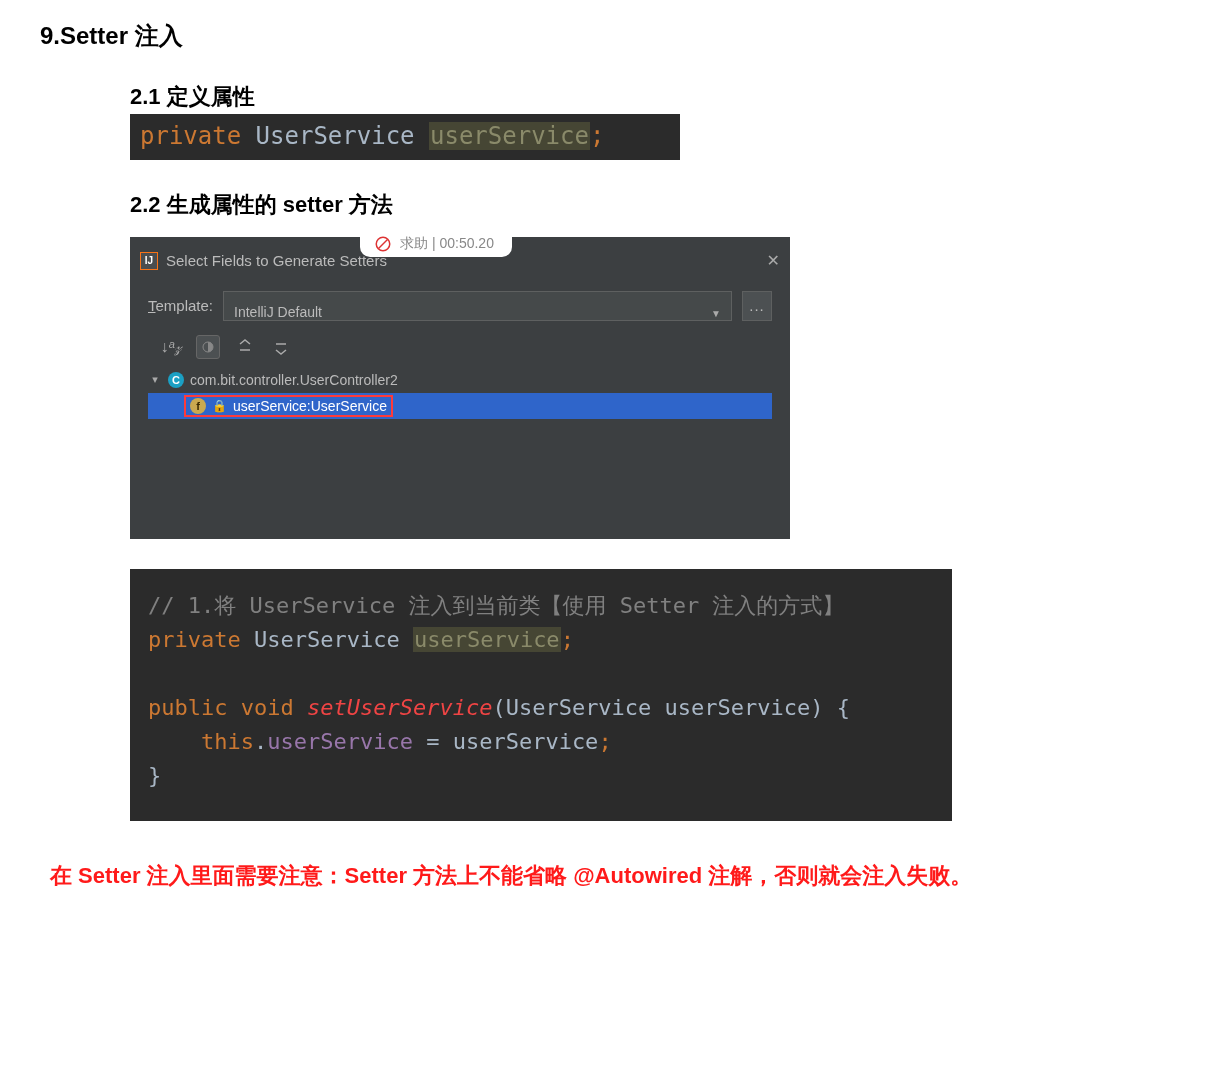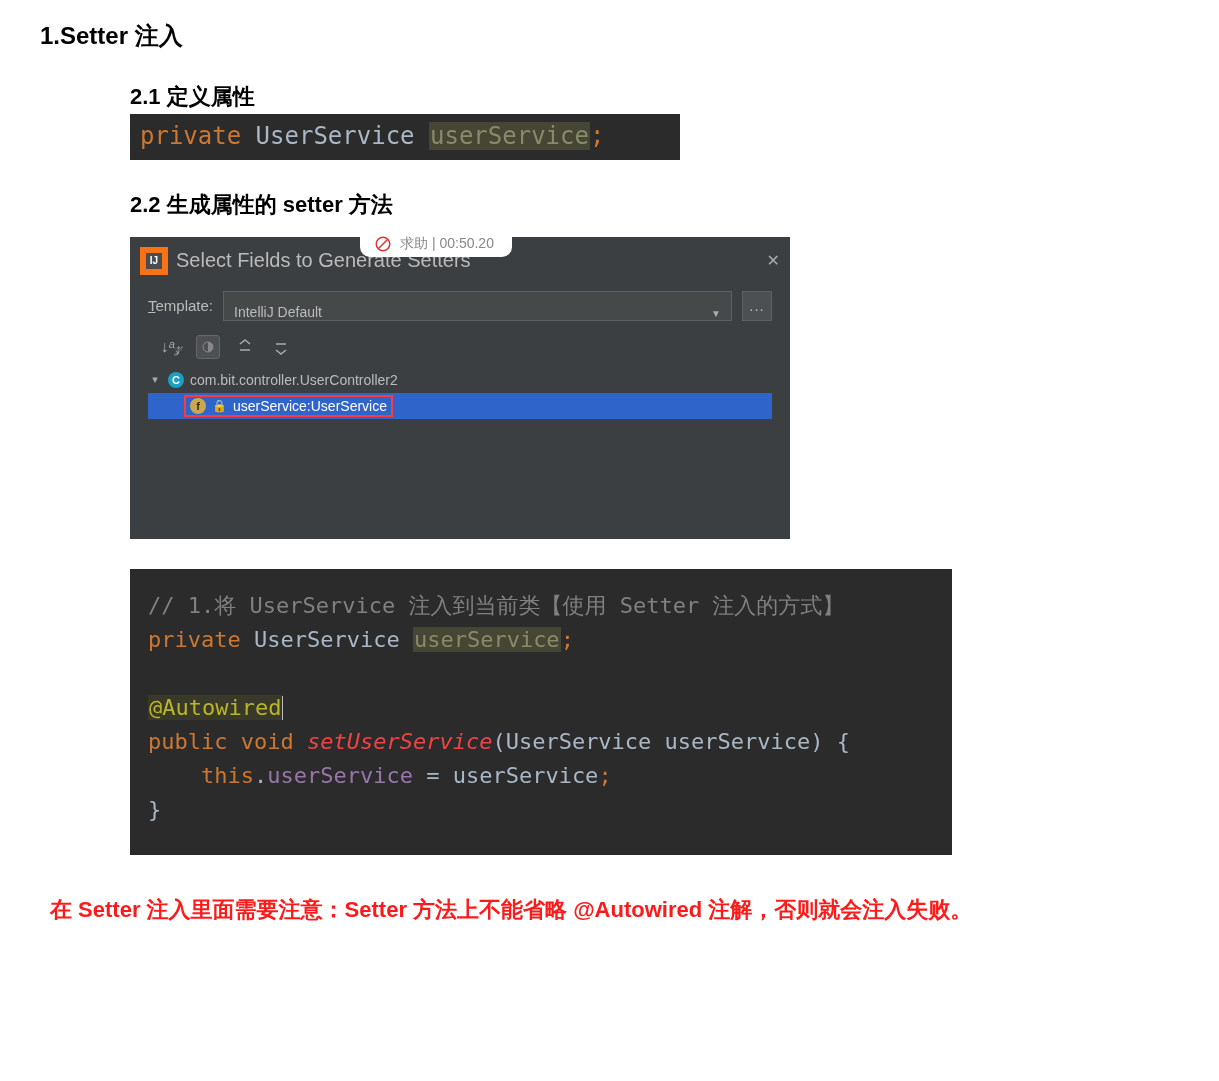--- a/index.html
+++ b/index.html
@@ -61,26 +61,26 @@
   }
   .dialog-titlebar {
     display:flex;
     align-items:center;
     height: 36px;
     padding: 6px 10px 0 10px;
   }
   .dialog-title-icon {
     width:16px;height:16px;
     background:#4a4d4f;
-    border:6px solid #f97316;
+    border:1px solid #f97316;
     display:flex;align-items:center;justify-content:center;
     font-size:10px;color:#fff;font-weight:bold;
     margin-right:8px;
   }
-  .dialog-title { flex:1; font-size:20px;}
+  .dialog-title { flex:1; font-size:15px;}
   .dialog-close { color:#aaa; font-size:16px; cursor:pointer;}
   .dialog-row {
     display:flex;
     align-items:center;
     padding: 12px 18px 8px 18px;
     gap:10px;
   }
   .dialog-label { font-size:15px; }
   .dialog-label u { text-decoration: underline; }
   .dialog-select {
@@ -178,21 +178,21 @@
     font-weight:bold;
     font-size:22px;
     margin-top:40px;
     margin-left:10px;
   }
   .tri-down::after{content:"▼";font-size:10px;color:#aaa;}
 </style>
 </head>
 <body>
 
-<h2 class="main-heading">1.Setter 注入</h2>
+<h2 class="main-heading">9.Setter 注入</h2>
 
 <div class="subsection">
   <h3 class="sub-heading">2.1 定义属性</h3>
   <div class="code-block-1">
     <span class="kw-private">private</span>
     <span class="kw-type">UserService</span>
     <span class="kw-var-hl">userService</span><span class="kw-semicol">;</span>
   </div>
 </div>
 
@@ -259,21 +259,20 @@
 
 <div class="subsection">
   <div class="code-block-2">
     <div><span class="cmt">// 1.将 UserService 注入到当前类【使用 Setter 注入的方式】</span></div>
     <div>
       <span class="kw">private</span>
       <span>UserService</span>
       <span class="kw-var-hl">userService</span><span class="kw">;</span>
     </div>
     <div>&nbsp;</div>
-    <div><span class="anno">@Autowired</span><span class="cursor"></span></div>
     <div>
       <span class="kw">public</span>
       <span class="kw">void</span>
       <span class="mname">setUserService</span><span>(</span><span class="pname">UserService</span> <span class="pname">userService</span><span>) {</span>
     </div>
     <div>
       &nbsp;&nbsp;&nbsp;&nbsp;<span class="this">this</span><span>.</span><span class="prop">userService</span> = <span>userService</span><span class="kw">;</span>
     </div>
     <div>}</div>
   </div>

